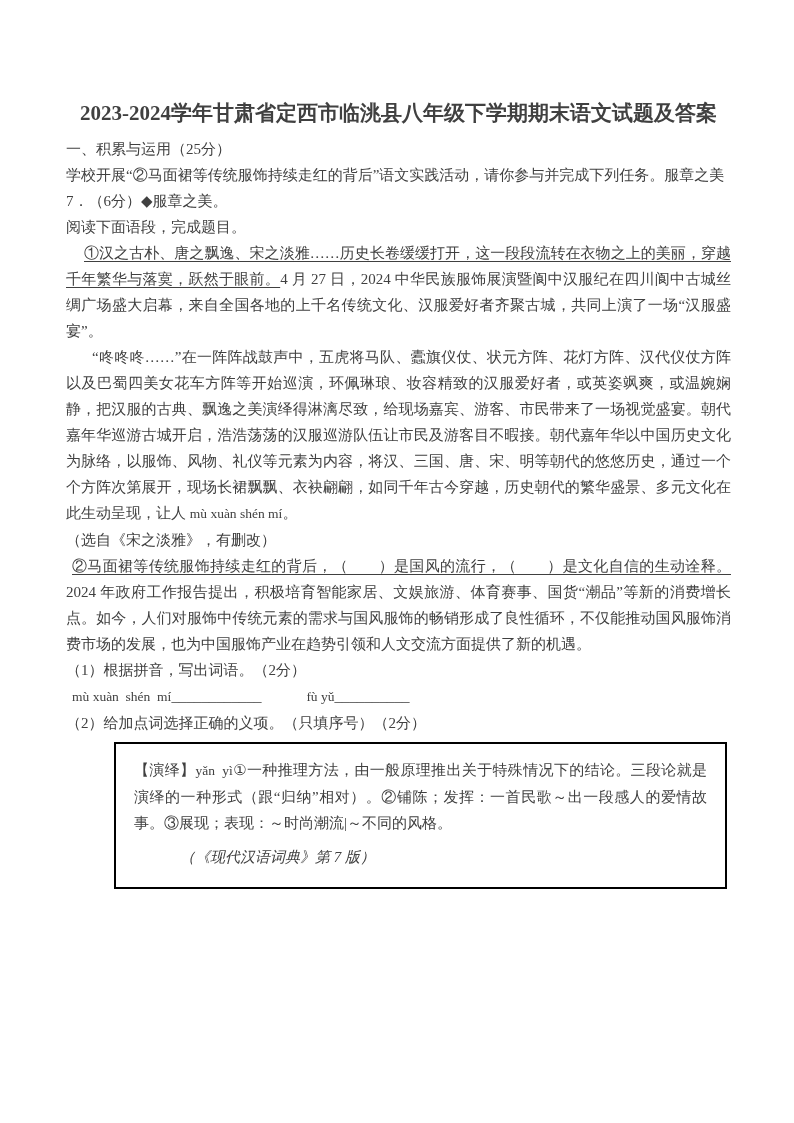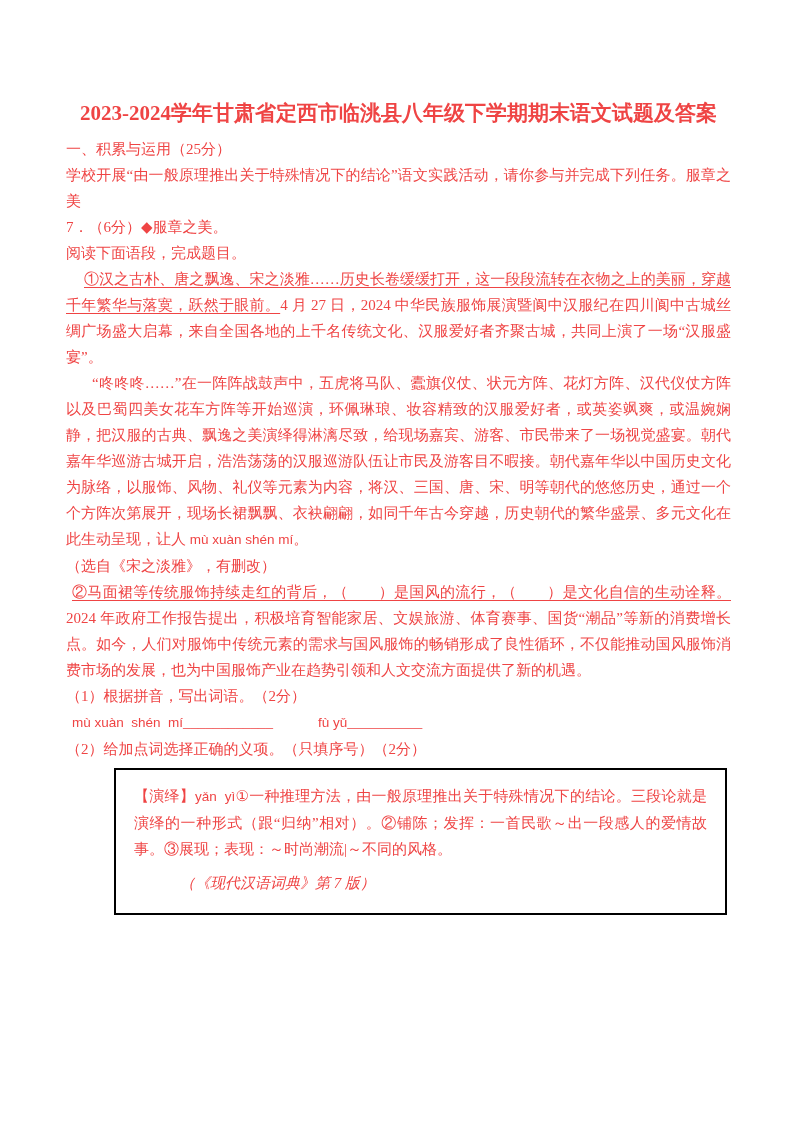--- a/index.html
+++ b/index.html
@@ -5,41 +5,41 @@
   html,body { margin:0; padding:0; background:#888; }
   .page {
     position: relative;
     width: 794px;
     height: 1123px;
     margin: 0 auto;
     background: #ffffff;
     box-sizing: border-box;
     padding: 90px 63px 0 66px;
     font-family: "Liberation Serif", "DejaVu Serif", serif;
-    color: #ef4444;
+    color: #404040;
     overflow: hidden;
   }
   h1.doc-title {
     margin: 0;
     font-size: 21px;
     font-weight: bold;
     text-align: center;
     line-height: 46px;
   }
   .body-text p {
     margin: 0;
     font-size: 15px;
     line-height: 26px;
     text-align: justify;
   }
   .ind1  { text-indent: 18px; }
   .ind2  { text-indent: 26px; }
   .ind05 { text-indent: 6px;  }
   .u { text-decoration: underline; text-underline-offset: 3px; }
-  .py { font-family: Liberation Sans, sans-serif; font-size: 13.5px; }
+  .py { font-family: Liberation Serif, serif; font-size: 13.5px; }
   .pre { white-space: pre; }
   .dict-box {
     border: 2px solid #000;
     margin: 6px 0 0 48px;
     width: 613px;
     box-sizing: border-box;
     padding: 5px 10px 9px 10px;
   }
   .dict-box p { font-size: 15px; line-height: 26px; text-align: justify; margin: 8px; }
   .box-source { text-indent: 46px; font-style: italic; }
@@ -48,21 +48,21 @@
 <body>
 
 <div class="page">
 
   <h1 class="doc-title">2023-2024学年甘肃省定西市临洮县八年级下学期期末语文试题及答案</h1>
 
   <div class="body-text">
 
     <p>一、积累与运用（25分）</p>
 
-    <p>学校开展“由一般原理推出关于特殊情况下的结论”语文实践活动，请你参与并完成下列任务。服章之美</p>
+    <p>学校开展“②马面裙等传统服饰持续走红的背后”语文实践活动，请你参与并完成下列任务。服章之美</p>
 
     <p>7．（6分）◆服章之美。</p>
 
     <p>阅读下面语段，完成题目。</p>
 
     <p class="ind1"><span class="u">①汉之古朴、唐之飘逸、宋之淡雅……历史长卷缓缓打开，这一段段流转在衣物之上的美丽，穿越千年繁华与落寞，跃然于眼前。</span><span>4 月 27 日，2024 中华民族服饰展演暨阆中汉服纪在四川阆中古城丝绸广场盛大启幕，来自全国各地的上千名传统文化、汉服爱好者齐聚古城，共同上演了一场“汉服盛宴”。</span></p>
 
     <p class="ind2"><span>“咚咚咚……”在一阵阵战鼓声中，五虎将马队、蠹旗仪仗、状元方阵、花灯方阵、汉代仪仗方阵以及巴蜀四美女花车方阵等开始巡演，环佩琳琅、妆容精致的汉服爱好者，或英姿飒爽，或温婉娴静，把汉服的古典、飘逸之美演绎得淋漓尽致，给现场嘉宾、游客、市民带来了一场视觉盛宴。朝代嘉年华巡游古城开启，浩浩荡荡的汉服巡游队伍让市民及游客目不暇接。朝代嘉年华以中国历史文化为脉络，以服饰、风物、礼仪等元素为内容，将汉、三国、唐、宋、明等朝代的悠悠历史，通过一个个方阵次第展开，现场长裙飘飘、衣袂翩翩，如同千年古今穿越，历史朝代的繁华盛景、多元文化在此生动呈现，让人 </span><span class="py">mù xuàn shén mí</span><span>。</span></p>
 
     <p>（选自《宋之淡雅》，有删改）</p>

